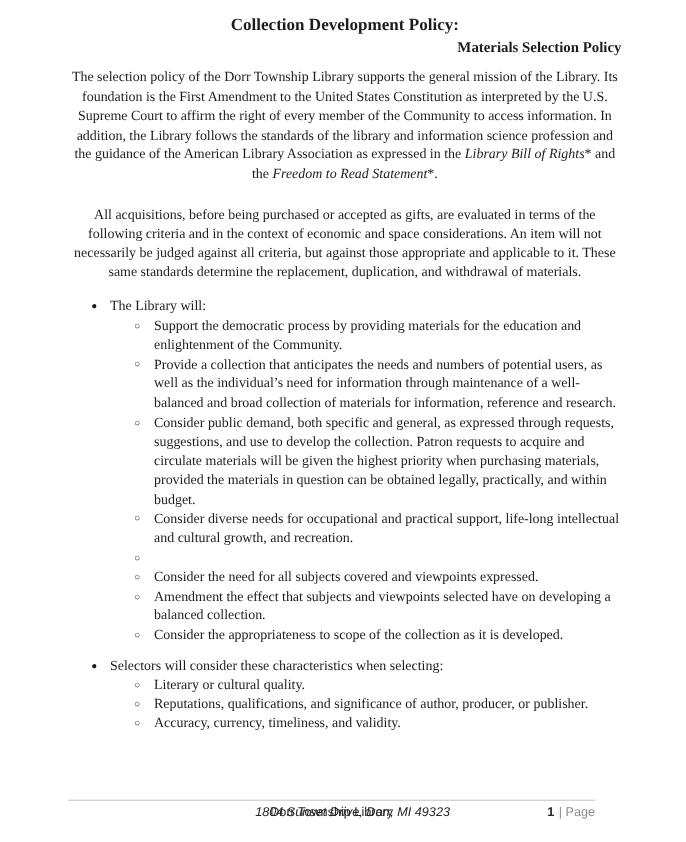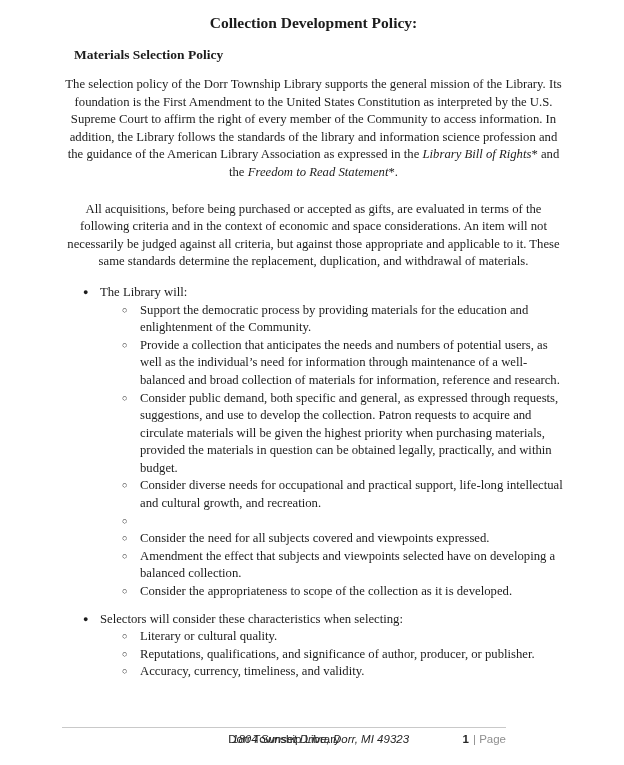--- a/index.html
+++ b/index.html
@@ -8,35 +8,36 @@
     font-family: "Liberation Serif", serif;
     color: #1c1c1c;
     position: relative;
     overflow: hidden;
   }
   .page {
     position: relative;
     width: 564px; height: 765px;
     background: #ffffff;
     overflow: hidden;
+    padding-left: 35px;
   }
   .content {
     position: absolute;
     left: 62px; top: 13px;
     width: 503px;
   }
   .title1 {
     font-size: 15.5px; font-weight: bold;
     text-align: center; line-height: 20px;
     margin: 0;
   }
   .title2 {
     font-size: 13.5px; font-weight: bold;
-    text-align: left; line-height: 19px;
-    margin: 12px;
+    text-align: right; line-height: 19px;
+    margin: 0;
   }
   .para {
     font-size: 12.7px; line-height: 17.6px;
     margin: 19px 0 0 0;
     text-align: center;
   }
   .para.first { margin-top: 10px; }
   .it { font-style: italic; }
   .list-block { margin-top: 13px; }
   .list-block + .list-block { margin-top: 10px; }

